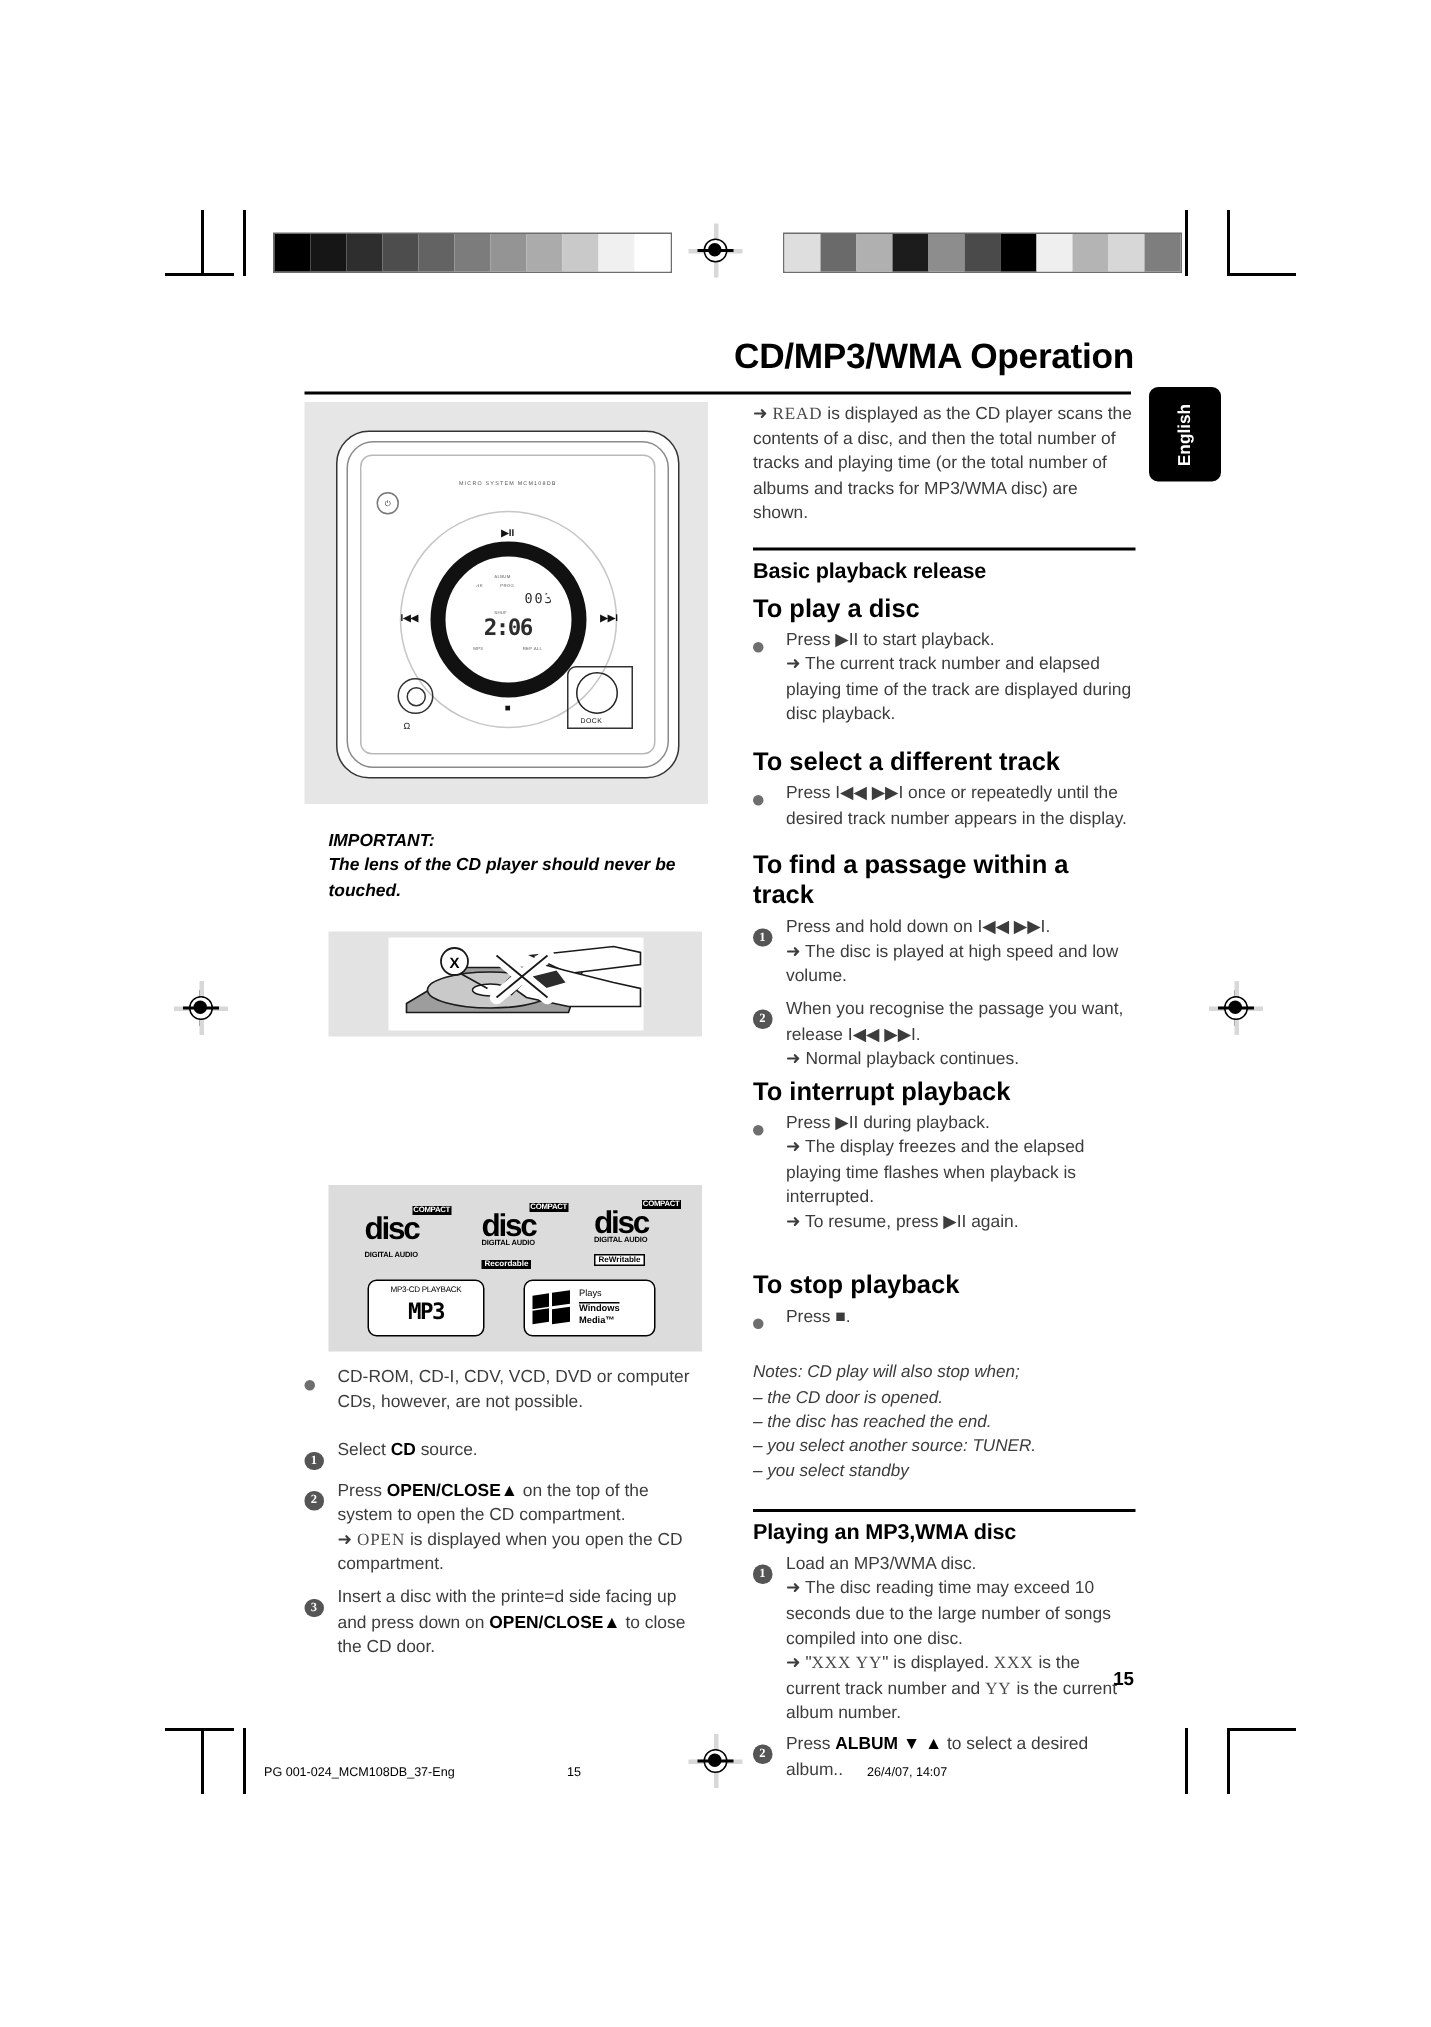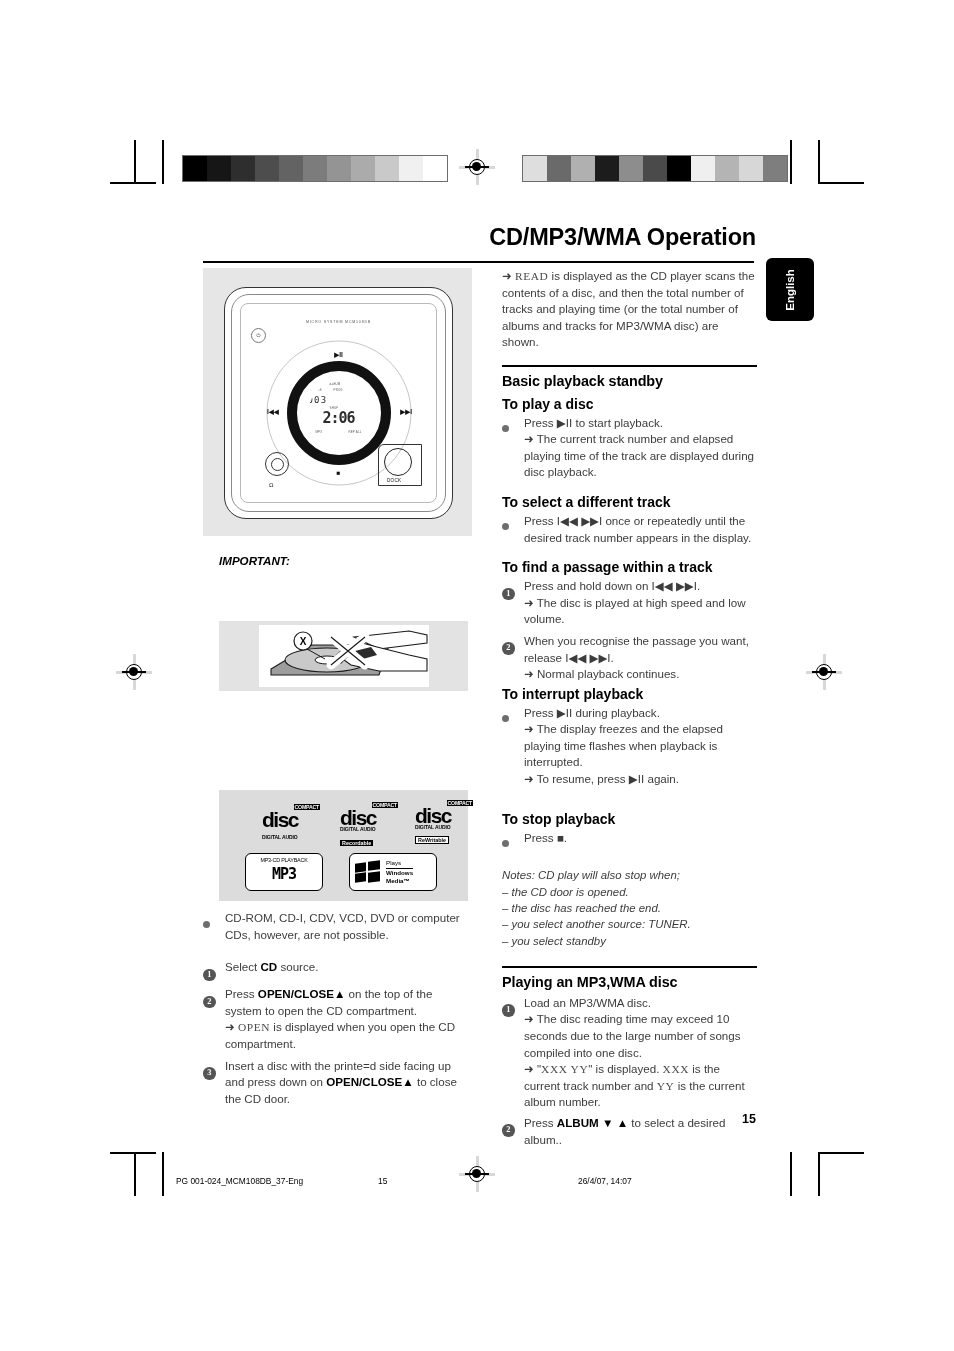--- a/index.html
+++ b/index.html
@@ -35,21 +35,21 @@
             border-radius:6px;}
   .lang-tab span{position:absolute;left:50%;top:50%;transform:translate(-50%,-50%) rotate(-90deg);
                  color:#fff;font-size:11.5px;font-weight:bold;white-space:nowrap;}
 
   
   .col-l{position:absolute;left:203px;top:268px;width:272px;}
   .col-r{position:absolute;left:502px;top:268px;width:255px;}
 
   .body-txt{font-size:11.6px;line-height:16.6px;color:#3c3c3c;}
   h2.sect{font-size:14.4px;font-weight:bold;color:#000;margin:0 0 5px;letter-spacing:-.1px;}
-  h3.sub{font-size:14px;font-weight:bold;color:#000;margin:0 0 3px;}
+  h3.sub{font-size:17px;font-weight:bold;color:#000;margin:0 0 3px;}
   .rule{height:1.6px;background:#000;margin:13px 0 6px;}
 
   .item{display:flex;margin:0 0 3px;}
   .item .bullet{flex:0 0 22px;padding-top:3.5px;}
   .item .txt{flex:1;}
   .dot{display:inline-block;width:7px;height:7px;border-radius:50%;background:#6e6e6e;}
   .num{display:inline-block;width:12.5px;height:12.5px;border-radius:50%;background:#555;
        color:#fff;font-size:8.4px;font-weight:bold;line-height:12.5px;text-align:center;
        font-family:"Liberation Serif",serif;}
   .arr{font-size:11.6px;}
@@ -68,21 +68,21 @@
   .brandtxt{position:absolute;top:16px;left:0;right:0;text-align:center;font-size:3.6px;
             letter-spacing:.8px;color:#555;}
   .ring-outer{position:absolute;left:50%;top:109px;transform:translate(-50%,-50%);
               width:143px;height:143px;border:1px solid #c6c6c6;border-radius:50%;}
   .ring-black{position:absolute;left:50%;top:109px;transform:translate(-50%,-50%);
               width:84px;height:84px;border:10px solid #111;border-radius:50%;background:#fff;}
   .lcdface{position:absolute;left:50%;top:109px;transform:translate(-50%,-50%);
            width:62px;height:62px;border-radius:50%;background:#fff;overflow:hidden;}
   .lcd-big{position:absolute;left:0;right:0;top:27px;text-align:center;color:#2d2d2d;
            font-family:"DejaVu Sans Mono",monospace;font-size:15px;font-weight:bold;letter-spacing:-1px;}
-  .lcd-small{position:absolute;left:0;right:0;top:13px;text-align:left;color:#2d2d2d;
+  .lcd-small{position:absolute;left:0;right:0;top:13px;text-align:right;color:#2d2d2d;
              font-family:"DejaVu Sans Mono",monospace;font-size:9px;letter-spacing:1.2px;}
   .lcd-tag{position:absolute;font-size:2.9px;color:#5a5a5a;letter-spacing:.2px;}
   .btn-lbl{position:absolute;font-size:6.5px;color:#111;font-weight:bold;}
   .sm-circle{position:absolute;width:13px;height:13px;border:1px solid #777;border-radius:50%;
              display:flex;align-items:center;justify-content:center;font-size:5px;color:#333;}
   .phones{position:absolute;left:24px;bottom:26px;width:22px;height:22px;border:1.2px solid #333;
           border-radius:50%;display:flex;align-items:center;justify-content:center;}
   .phones:after{content:"";width:11px;height:11px;border:1.4px solid #333;border-radius:50%;}
   .phones-lbl{position:absolute;left:28px;bottom:14px;font-size:6px;color:#222;}
   .dock{position:absolute;right:14px;bottom:16px;width:42px;height:40px;border:1.1px solid #333;
@@ -90,21 +90,21 @@
   .dock .knob{position:absolute;left:5px;top:3px;width:26px;height:26px;border:1.6px solid #222;
               border-radius:50%;}
   .dock .dlbl{position:absolute;left:8px;bottom:2px;font-size:4.6px;letter-spacing:.3px;color:#111;}
 
   
   .fig-lens{position:absolute;left:219px;top:621px;width:249px;height:70px;background:#e3e3e3;}
   .lens-inner{position:absolute;left:40px;top:4px;width:170px;height:62px;background:#fff;}
 
   
   .fig-logos{position:absolute;left:219px;top:790px;width:249px;height:111px;background:#dcdcdc;}
-  .cdlogo{position:absolute;width:60px;height:40px;margin-left:19px;}
+  .cdlogo{position:absolute;width:60px;height:40px;}
   .cdlogo .disc{font-family:"Liberation Sans",sans-serif;font-weight:bold;font-size:21px;
                 letter-spacing:-1.5px;color:#000;position:absolute;left:2px;top:6px;}
   .cdlogo .cmp{position:absolute;right:0;top:2px;font-size:5.2px;font-weight:bold;letter-spacing:-.2px;
                background:#000;color:#fff;padding:0 1px;}
   .cdlogo .da{position:absolute;left:2px;bottom:2px;font-size:5px;font-weight:bold;letter-spacing:-.1px;color:#000;}
   .cdlogo .tag{position:absolute;left:2px;bottom:-6px;font-size:5.4px;font-weight:bold;color:#fff;
                background:#000;padding:0 2px;}
   .cdlogo .tag.outline{color:#000;background:#fff;border:.8px solid #000;}
   .mp3box{position:absolute;left:26px;top:63px;width:76px;height:36px;border:1.6px solid #000;
           border-radius:6px;background:#fff;}
@@ -234,20 +234,21 @@
           <div class="knob"></div>
           <div class="dlbl">DOCK</div>
         </div>
       </div>
     </div>
   </div>
 
   <div style="position:absolute;left:219px;top:553px;width:256px;">
     <div style="font-size:11.6px;font-weight:bold;font-style:italic;color:#000;line-height:16.4px;">
       <span>IMPORTANT:</span><br>
+      <span>The lens of the CD player should never be touched.</span>
     </div>
   </div>
 
   <div class="fig-lens">
     <div class="lens-inner">
       <svg width="170" height="62" viewBox="0 0 170 62">
         <polygon points="12,44 52,20 130,20 120,50 12,50" fill="#9d9d9d" stroke="#1a1a1a" stroke-width="1.1"></polygon>
         <ellipse cx="68" cy="35" rx="42" ry="12" fill="#c9c9c9" stroke="#1a1a1a" stroke-width="1.1"></ellipse>
         <ellipse cx="68" cy="35" rx="12" ry="4" fill="#fff" stroke="#1a1a1a" stroke-width="1"></ellipse>
         <path d="M95,12 L150,6 L168,10 L168,18 L120,24 Z" fill="#fff" stroke="#1a1a1a" stroke-width="1.1"></path>
@@ -345,21 +346,21 @@
     </div>
   </div>
 
   <div class="col-r">
 
     <div class="body-txt">
       <span class="arr">➜ </span><span class="lcd">READ</span><span> is displayed as the CD player scans the contents of a disc, and then the total number of tracks and playing time (or the total number of albums and tracks for MP3/WMA disc) are shown.</span>
     </div>
 
     <div class="rule" style="margin-top:14px;"></div>
-    <h2 class="sect">Basic playback standby</h2>
+    <h2 class="sect">Basic playback release</h2>
 
     <h3 class="sub" style="margin-top:7px;">To play a disc</h3>
     <div class="item">
       <div class="bullet"><span class="dot"></span></div>
       <div class="txt body-txt">
         <span>Press ▶II to start playback.</span><br>
         <span>➜ The current track number and elapsed playing time of the track are displayed during disc playback.</span>
       </div>
     </div>
 

